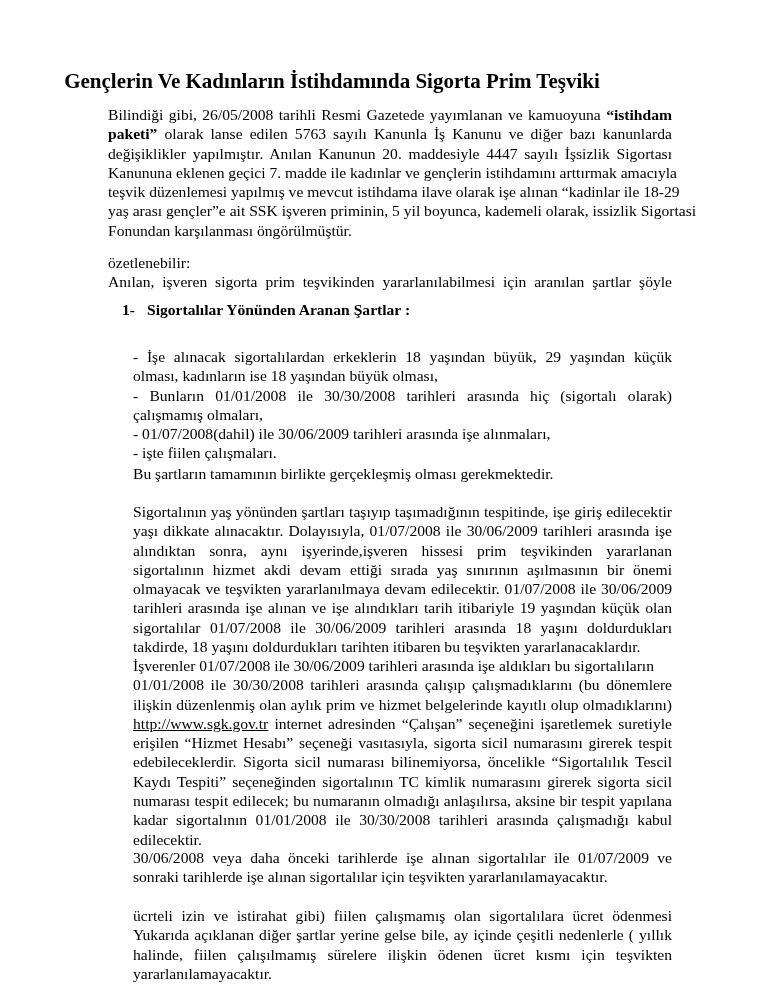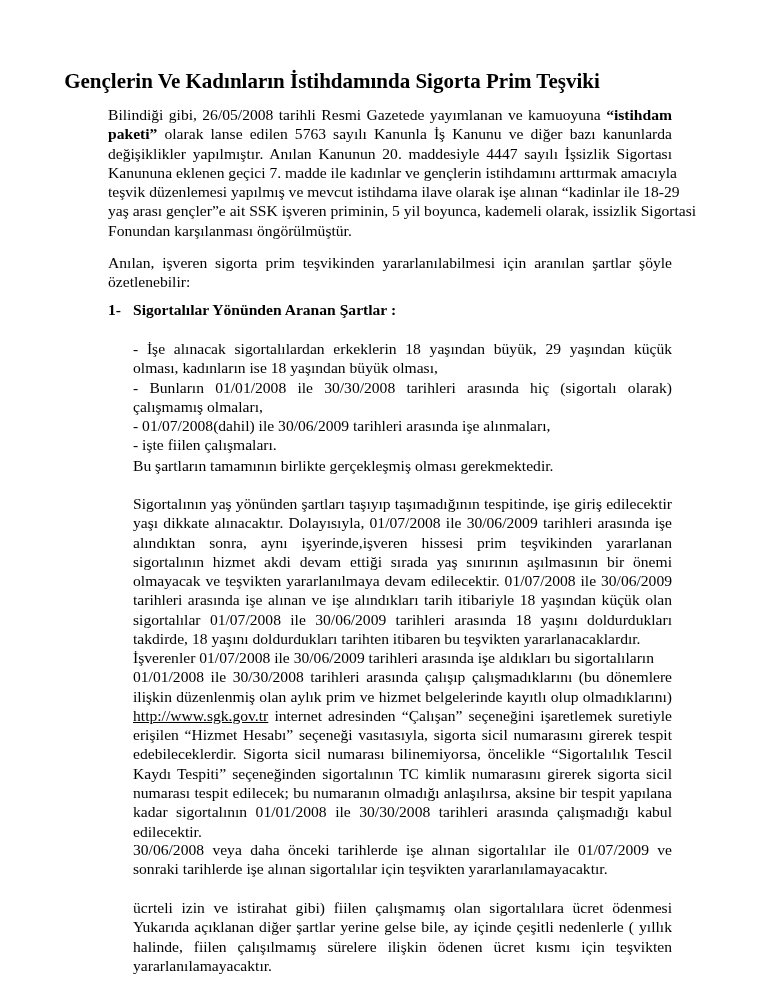--- a/index.html
+++ b/index.html
@@ -41,38 +41,39 @@
       text-align: justify;
       text-align-last: left;
     }
     .body-block {
       left: 108px;
       width: 564px;
     }
     .indent-block {
       left: 133px;
       width: 539px;
+      margin-top: 8px;
     }
     .line {
       display: block;
       text-align: justify;
       text-align-last: justify;
       white-space: nowrap;
       height: 19.3px;
     }
     .line.last {
       text-align-last: left;
     }
     .line.nojust {
       text-align: left;
       text-align-last: left;
     }
     .heading {
       position: absolute;
-      left: 108px;
+      left: 122px;
       top: 300px;
       font-weight: bold;
       font-size: 15.6px;
       line-height: 19px;
       margin: 0;
     }
     .heading .num {
       display: inline-block;
       width: 25px;
     }
@@ -93,22 +94,22 @@
     <span class="line"><span>Bilindiği gibi, 26/05/2008 tarihli Resmi Gazetede yayımlanan ve kamuoyuna </span><b class="em">“istihdam</b></span>
     <span class="line"><b class="em">paketi”</b><span> olarak lanse edilen 5763 sayılı Kanunla İş Kanunu ve diğer bazı kanunlarda</span></span>
     <span class="line">değişiklikler yapılmıştır. Anılan Kanunun 20. maddesiyle 4447 sayılı İşsizlik Sigortası</span>
     <span class="line">Kanununa eklenen geçici 7. madde ile kadınlar ve gençlerin istihdamını arttırmak amacıyla</span>
     <span class="line">teşvik düzenlemesi yapılmış ve mevcut istihdama ilave olarak işe alınan “kadinlar ile 18-29</span>
     <span class="line">yaş arası gençler”e ait SSK işveren priminin, 5 yil boyunca, kademeli olarak, issizlik Sigortasi</span>
     <span class="line last">Fonundan karşılanması öngörülmüştür.</span>
   </div>
 
   <div class="para body-block" style="top:253px;">
+    <span class="line last">özetlenebilir:</span>
     <span class="line">Anılan, işveren sigorta prim teşvikinden yararlanılabilmesi için aranılan şartlar şöyle</span>
-    <span class="line last">özetlenebilir:</span>
   </div>
 
   <div class="heading">
     <span class="num">1-</span><span>Sigortalılar Yönünden Aranan Şartlar :</span>
   </div>
 
   <div class="para indent-block" style="top:339px;">
     <span class="line">- İşe alınacak sigortalılardan erkeklerin 18 yaşından büyük, 29 yaşından küçük</span>
     <span class="line nojust">olması, kadınların ise 18 yaşından büyük olması,</span>
     <span class="line">- Bunların 01/01/2008 ile 30/30/2008 tarihleri arasında hiç (sigortalı olarak)</span>
@@ -120,21 +121,21 @@
   <div class="para indent-block" style="top:456px;">
     <span class="line nojust">Bu şartların tamamının birlikte gerçekleşmiş olması gerekmektedir.</span>
   </div>
 
   <div class="para indent-block" style="top:494px;">
     <span class="line">Sigortalının yaş yönünden şartları taşıyıp taşımadığının tespitinde, işe giriş edilecektir</span>
     <span class="line">yaşı dikkate alınacaktır. Dolayısıyla, 01/07/2008 ile 30/06/2009 tarihleri arasında işe</span>
     <span class="line">alındıktan sonra, aynı işyerinde,işveren hissesi prim teşvikinden yararlanan</span>
     <span class="line">sigortalının hizmet akdi devam ettiği sırada yaş sınırının aşılmasının bir önemi</span>
     <span class="line">olmayacak ve teşvikten yararlanılmaya devam edilecektir. 01/07/2008 ile 30/06/2009</span>
-    <span class="line">tarihleri arasında işe alınan ve işe alındıkları tarih itibariyle 18 yaşından küçük olan</span>
+    <span class="line">tarihleri arasında işe alınan ve işe alındıkları tarih itibariyle 19 yaşından küçük olan</span>
     <span class="line">sigortalılar 01/07/2008 ile 30/06/2009 tarihleri arasında 18 yaşını doldurdukları</span>
     <span class="line last">takdirde, 18 yaşını doldurdukları tarihten itibaren bu teşvikten yararlanacaklardır.</span>
   </div>
 
   <div class="para indent-block" style="top:648px;">
     <span class="line nojust">İşverenler 01/07/2008 ile 30/06/2009 tarihleri arasında işe aldıkları bu sigortalıların</span>
     <span class="line">01/01/2008 ile 30/30/2008 tarihleri arasında çalışıp çalışmadıklarını (bu dönemlere</span>
     <span class="line">ilişkin düzenlenmiş olan aylık prim ve hizmet belgelerinde kayıtlı olup olmadıklarını)</span>
     <span class="line"><a class="link" href="#">http://www.sgk.gov.tr</a><span> internet adresinden “Çalışan” seçeneğini işaretlemek suretiyle</span></span>
     <span class="line">erişilen “Hizmet Hesabı” seçeneği vasıtasıyla, sigorta sicil numarasını girerek tespit</span>

